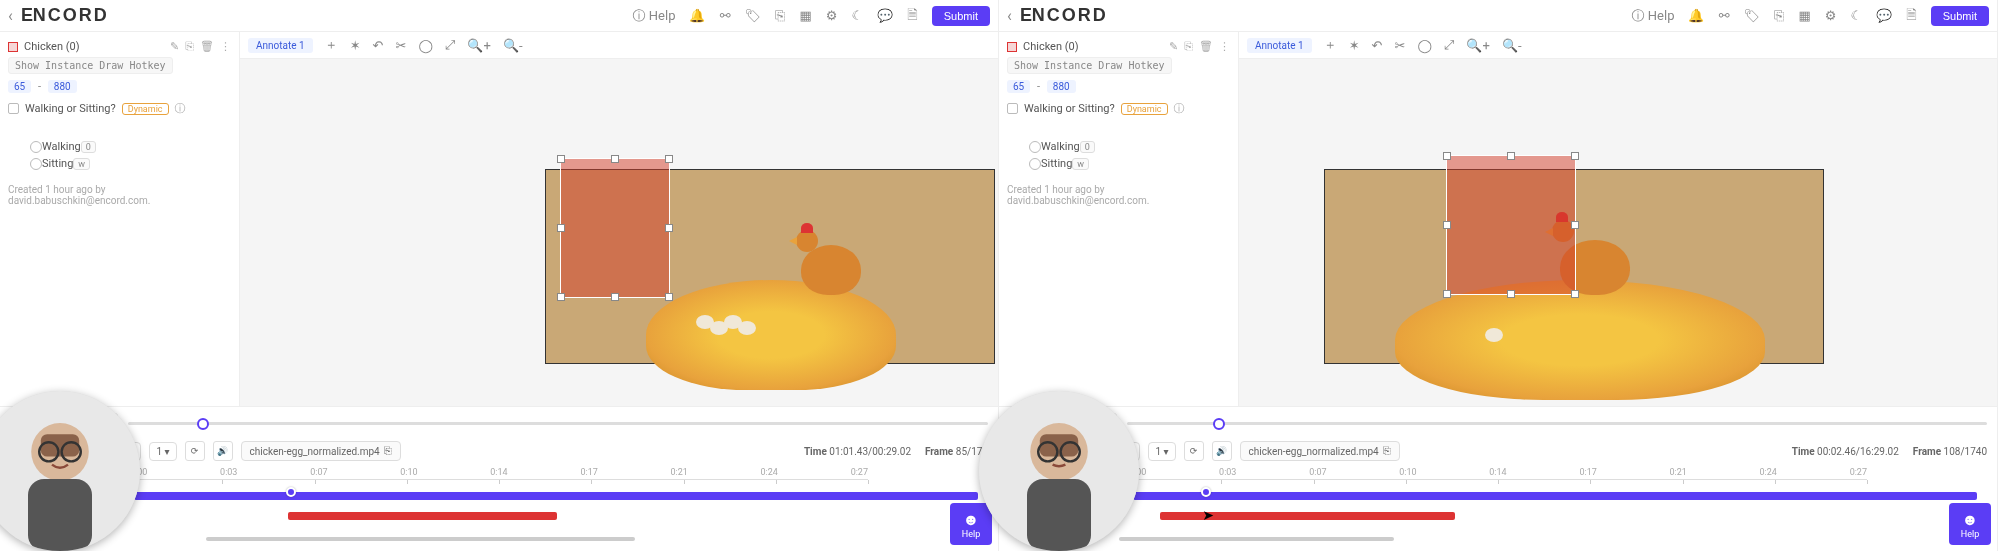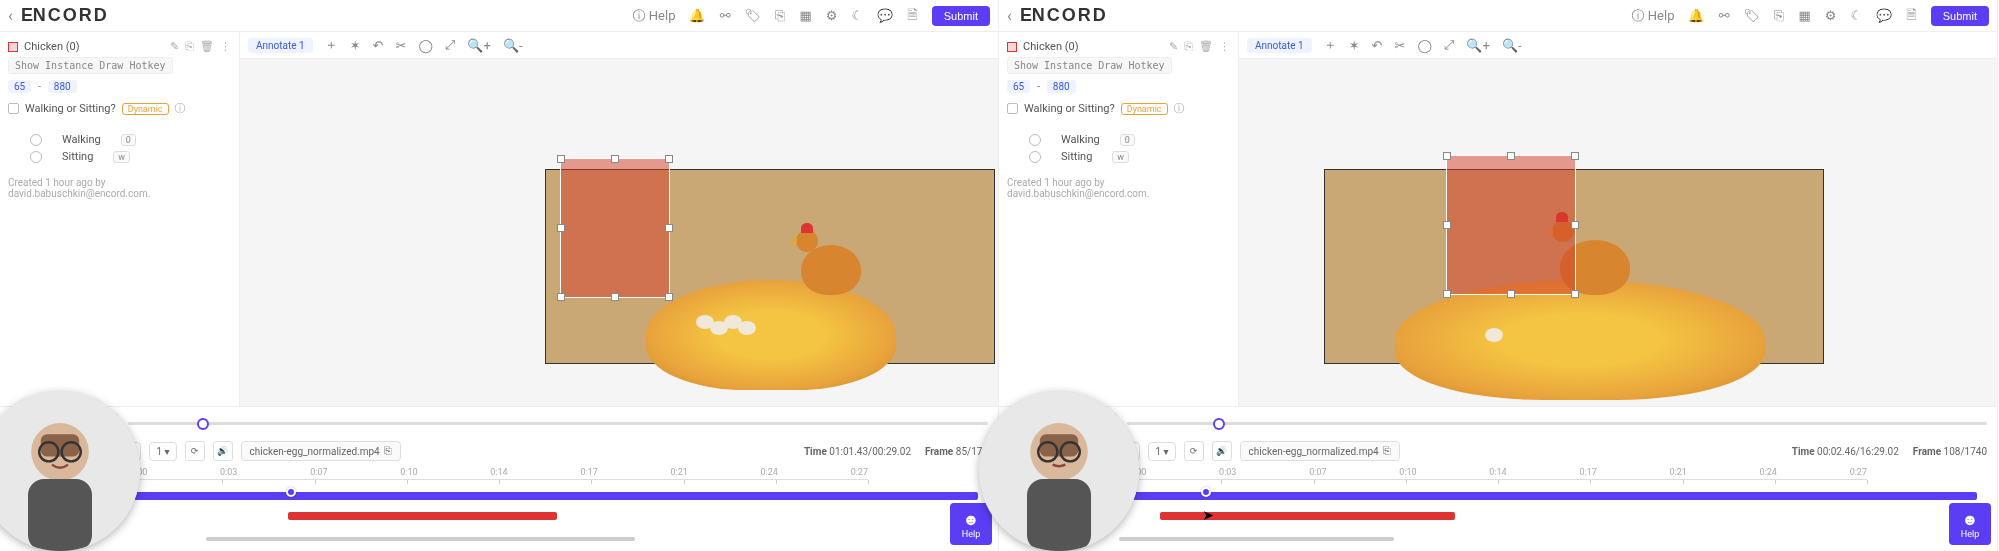--- a/index.html
+++ b/index.html
@@ -16,25 +16,25 @@
 .body { flex: 1; display: flex; overflow: hidden; }
 .sidebar { width: 240px; padding: 8px; border-right: 1px solid #eee; font-size: 11px; color: #555; }
 .obj-row { display: flex; align-items: center; gap: 6px; margin-bottom: 4px; }
 .obj-sq { width: 10px; height: 10px; border: 1px solid #d33; background: rgba(211,51,51,0.2); }
 .sidebar-ic { margin-left: auto; display: flex; gap: 6px; color: #aaa; }
 .sidebar-ic span { cursor: pointer; }
 .hotkey-row { background: #f7f7f7; border: 1px solid #eee; border-radius: 3px; padding: 2px 6px; font-size: 10px; color: #888; display: inline-block; margin-bottom: 6px; font-family: monospace; }
 .range-row { margin-bottom: 8px; }
 .range-badge { background: #eef3ff; color: #3b5bdb; padding: 1px 6px; border-radius: 3px; font-size: 10px; display: inline-block; }
 .range-sep { color: #888; margin: 0 4px; }
-.attr-row { display: flex; align-items: center; gap: 6px; margin-bottom: 17px; }
+.attr-row { display: flex; align-items: center; gap: 6px; margin-bottom: 24px; }
 .attr-chk { width: 11px; height: 11px; border: 1px solid #bbb; border-radius: 2px; }
 .dyn-badge { border: 1px solid #e8a23c; color: #e8a23c; padding: 0 5px; border-radius: 3px; font-size: 9px; }
 .info-ic { color: #aaa; cursor: pointer; }
-.opt-row { display: flex; align-items: center; gap: 20px; margin: 4px 0 4px 22px; }
+.opt-row { display: flex; align-items: center; gap: 0; margin: 4px 0 4px 22px; }
 .opt-radio { width: 12px; height: 12px; border: 1px solid #bbb; border-radius: 50%; }
 .opt-key { border: 1px solid #ddd; border-radius: 3px; padding: 0 4px; font-size: 9px; color: #888; background: #fafafa; }
 .meta { color: #aaa; font-size: 10px; margin-top: 14px; }
 .canvas-area { flex: 1; display: flex; flex-direction: column; }
 .tool-row { display: flex; align-items: center; gap: 12px; padding: 4px 8px; border-bottom: 1px solid #eee; color: #888; font-size: 13px; }
 .ann-badge { background: #eef3ff; color: #3b5bdb; border-radius: 3px; padding: 2px 8px; font-size: 10px; }
 .tool-row .ic { cursor: pointer; }
 .canvas { flex: 1; background: #f5f5f5; position: relative; overflow: hidden; }
 .video-frame { position: absolute; border: 1px solid #333; background: #c9a876; }
 .nest { position: absolute; border-radius: 50% 50% 40% 40%; background: radial-gradient(ellipse at center, #f4c542 30%, #e8a23c 70%, #c98520 95%); }

